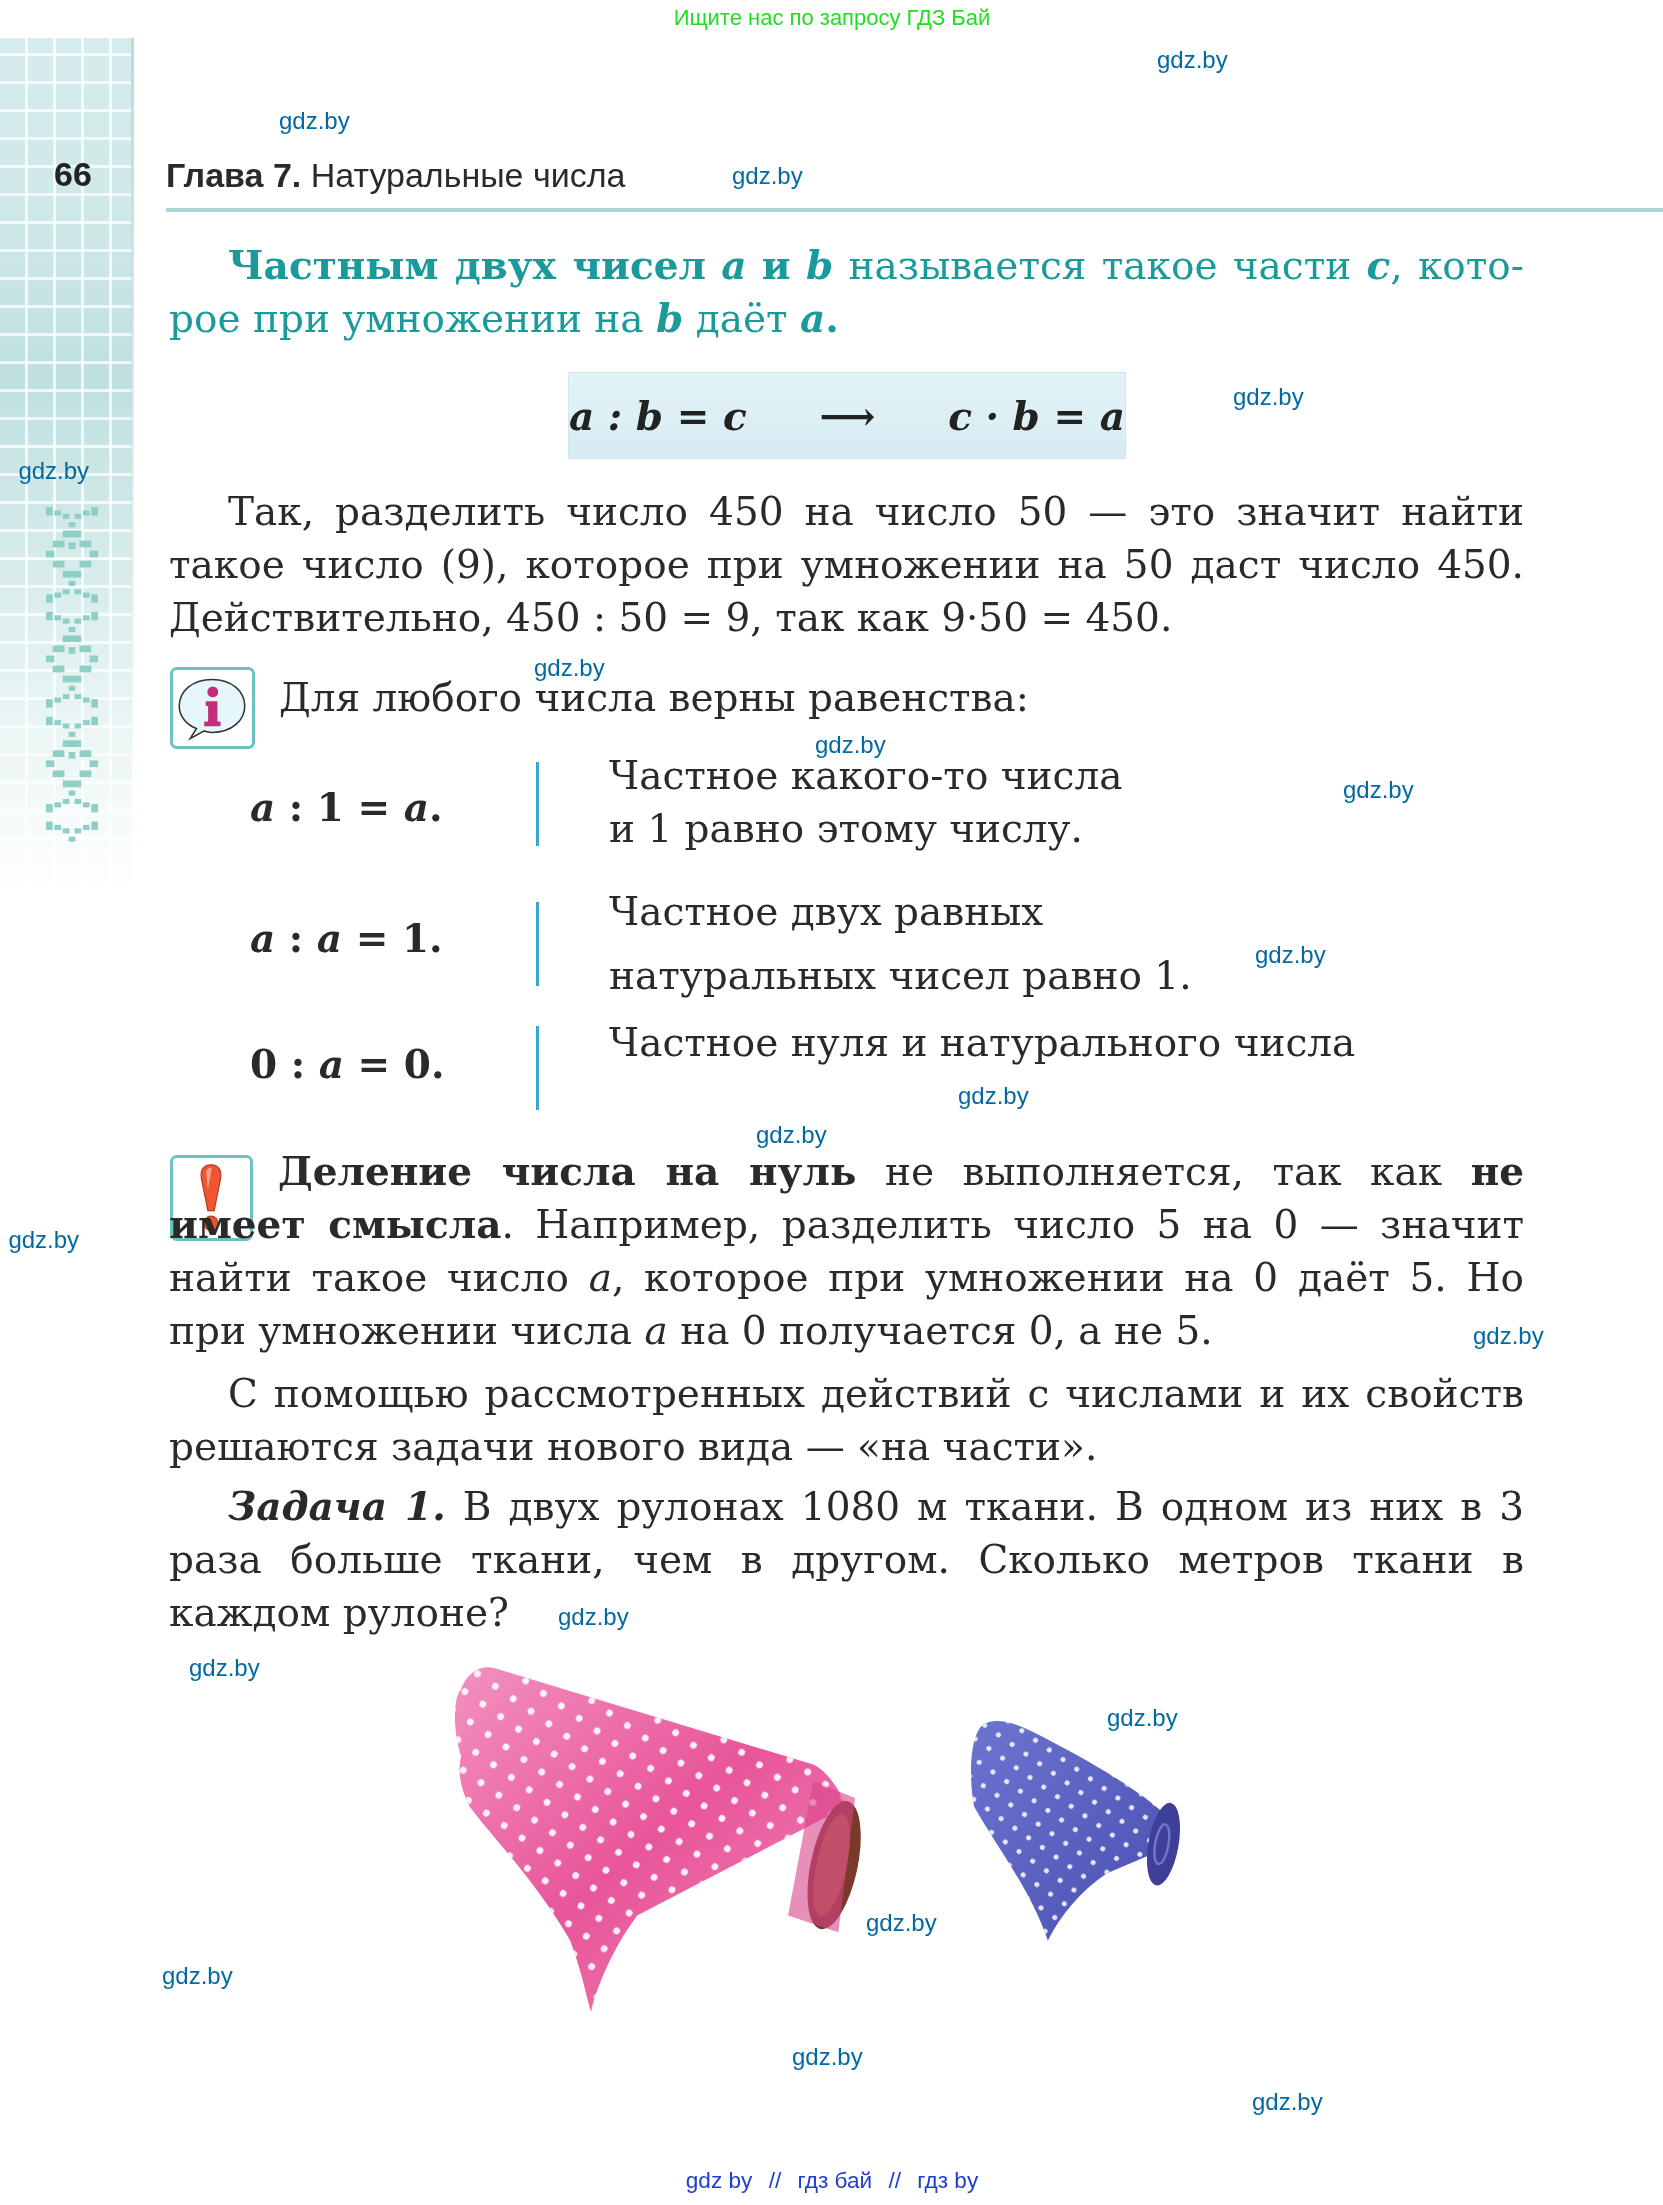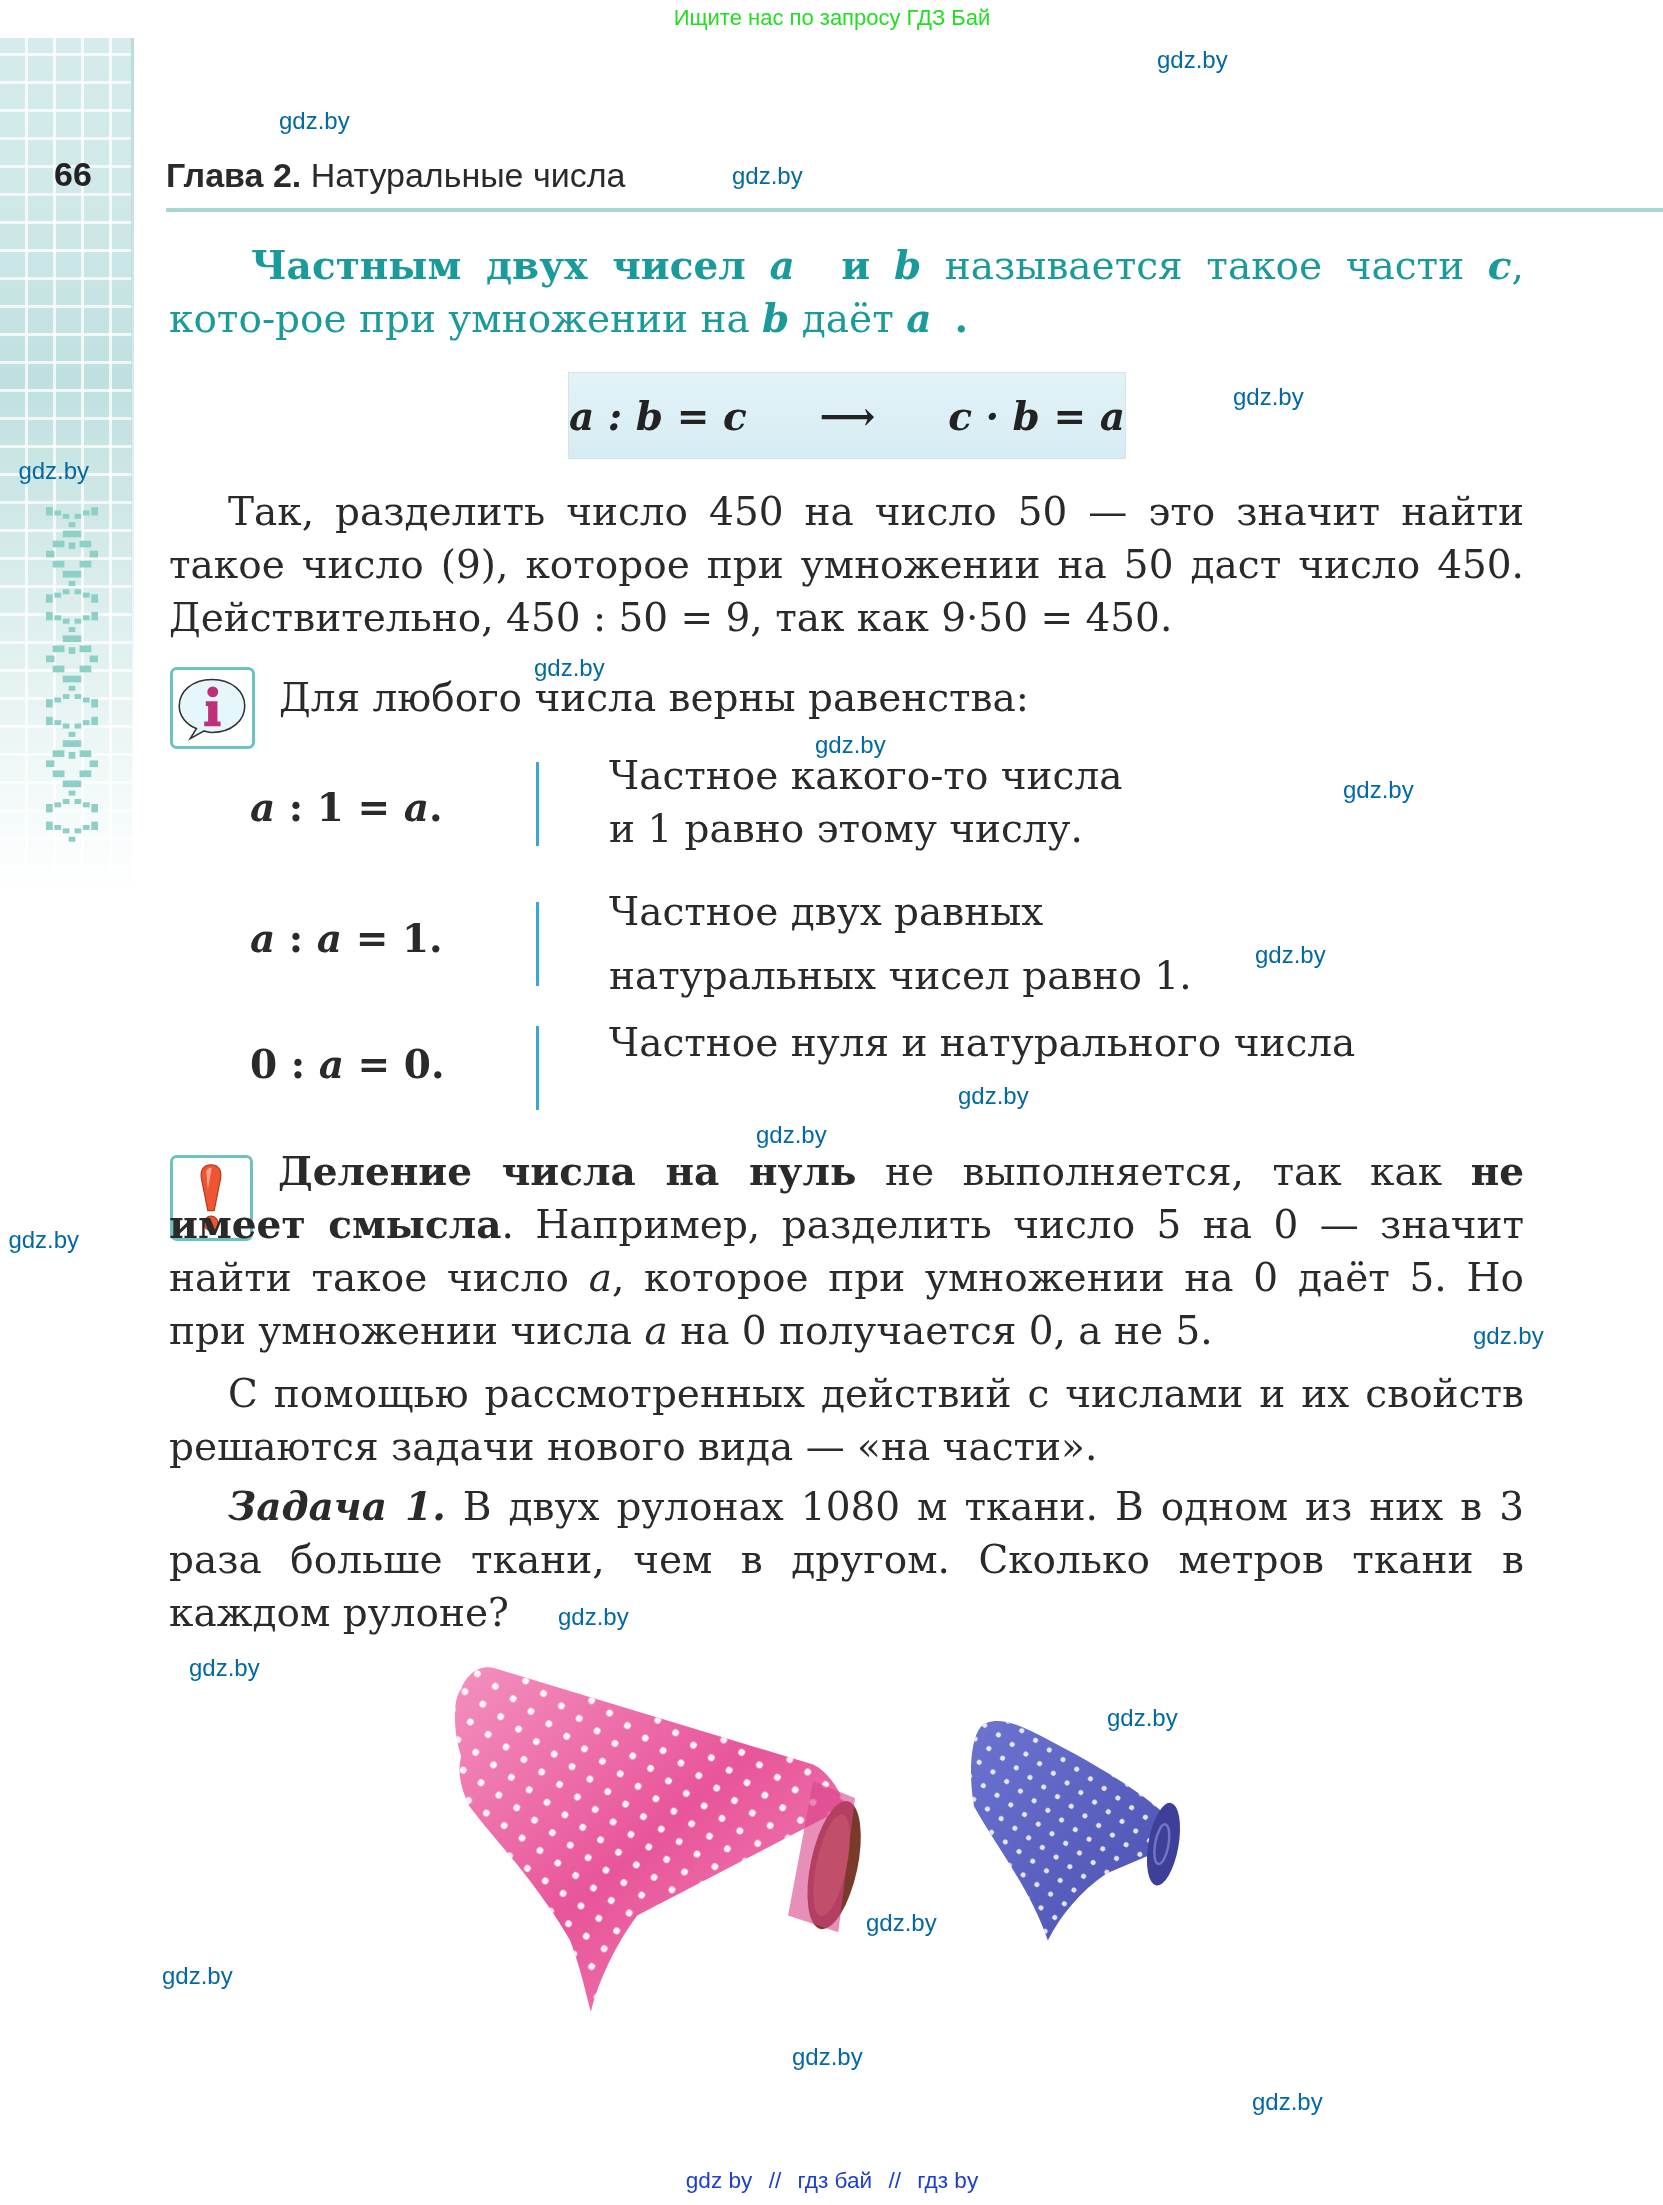--- a/index.html
+++ b/index.html
@@ -28,21 +28,21 @@
     font-weight: bold; font-size: 34px; color: #222; }
 
   .chapter { left: 166px; top: 156px; font-family: "Liberation Sans", sans-serif;
     font-size: 34px; color: #2a2a2a; }
   .chapter b { font-weight: bold; }
   .header-rule { left: 166px; top: 208px; width: 1498px; height: 4.2px; background: #a9d5d3; }
 
   .para { left: 169px; width: 1355px; font-size: 39px; line-height: 53px; text-align: justify; }
   .para .ind { padding-left: 59px; }
   .def { top: 239px; color: #1a9a9a; }
-  .def b { font-weight: bold; margin-left: 23px; }
+  .def b { font-weight: bold; }
   .def i { font-style: italic; font-weight: bold; }
 
   .formula-box { left: 568px; top: 372px; width: 558px; height: 87px;
     background: linear-gradient(180deg, #e3f3f7, #d6ecf2); border: 0.8px solid #cfe6ec;
     display: flex; align-items: center; justify-content: space-between;
     font-size: 39px; font-weight: bold; font-style: italic; color: #222; }
   .formula-box .arrow { font-style: normal; margin: 0 11.7px; }
 
   .p1 { top: 485px; color: #2a2a2a; }
 
@@ -116,21 +116,21 @@
         <rect x="44" y="4" width="8" height="6"></rect>
       <rect x="20" y="8" width="8" height="6"></rect>
         <rect x="34" y="8" width="8" height="6"></rect>
       <rect x="27" y="18" width="8" height="6"></rect>
     </g>
   </svg>
 </div>
 
 <div class="abs page-num">66</div>
 <div class="abs chapter">
-  <b>Глава 2.</b>
+  <b>Глава 7.</b>
   <span>Натуральные числа</span>
 </div>
 <div class="abs header-rule"></div>
 
 <div class="abs para def">
   <span class="ind"></span><b>Частным двух чисел</b>
   <i>a</i>
   <b>и</b>
   <i>b</i>
   <span>называется такое части</span>

